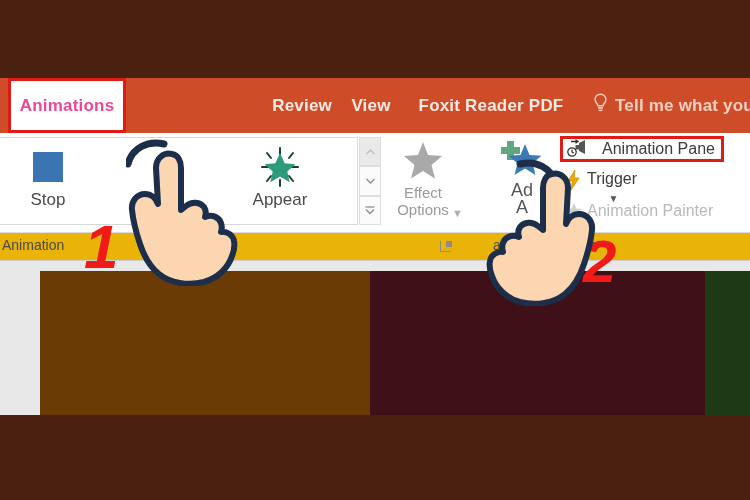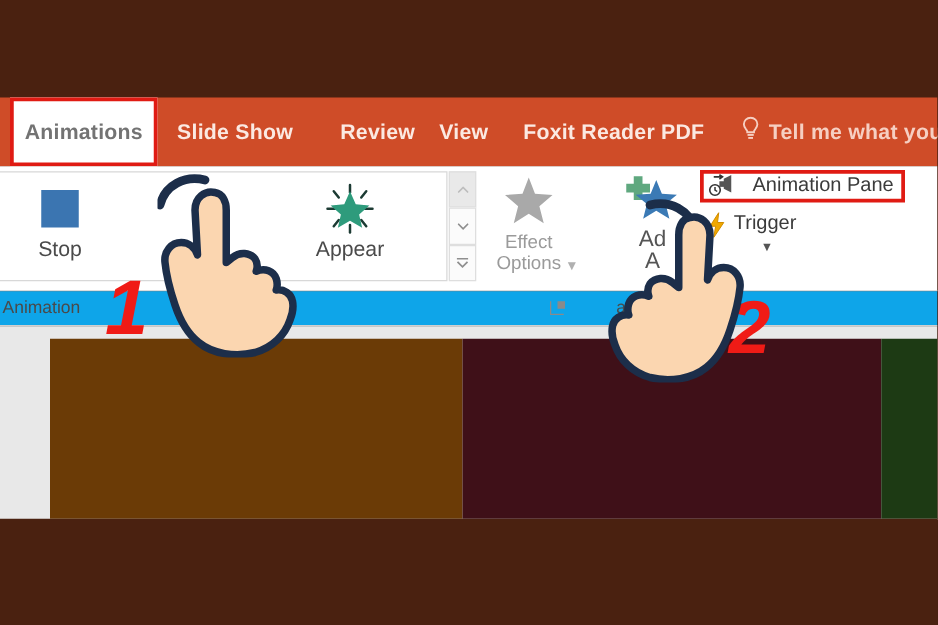--- a/index.html
+++ b/index.html
@@ -19,41 +19,41 @@
     position:absolute; left:0; top:78px; width:750px; height:55px;
     background:#cf4c28;
   }
   .tab {
     position:absolute; top:0; height:55px;
     display:flex; align-items:center; justify-content:center;
     color:#fbe9e2; font-size:17px; font-weight:bold; letter-spacing:.2px;
     white-space:nowrap;
   }
   .tab.active {
-    background:#ffffff; color:#737373;
+    background:#ffffff; color:#ec4899;
     border:3px solid #e01b13;
   }
   .tab-animations { left:8px; width:118px; }
   .tab-slideshow  { left:132px; width:112px; }
   .tab-review     { left:250px; width:82px;justify-content:flex-end; }
   .tab-view       { left:340px; width:62px; }
   .tab-foxit      { left:412px; width:158px; }
   .tab-tellme     { left:585px; width:175px; justify-content:flex-start; padding-left:8px;
                     color:#f6cfc2; font-weight:bold; }
   .bulb { display:inline-block; margin-right:7px; position:relative; top:-1px; }
 
   
   .ribbon {
     position:absolute; left:0; top:133px; width:750px; height:100px;
     background:#ffffff;
     border-bottom:1px solid #dcdcdc;
   }
   .ribbon-footer {
     position:absolute; left:0; top:233px; width:750px; height:28px;
-    background:#0ea5e9; border-bottom:1px solid #cfcfcf;
+    background:#eab308; border-bottom:1px solid #cfcfcf;
   }
   .group-label {
     position:absolute; top:4px; font-size:14px; color:#4a4a4a; white-space:nowrap;
   }
   .gl-animation { left:2px; }
   .gl-advanced  { left:493px; }
   .dlg-launcher {
     position:absolute; top:8px; left:440px; width:11px; height:11px;
     border-left:1.6px solid #8a8a8a; border-bottom:1.6px solid #8a8a8a;
   }
@@ -142,23 +142,20 @@
 <div id="root">
 
   <div class="top-band"></div>
 
   <div class="tabstrip">
 
     <div class="tab active tab-animations">
       <span>Animations</span>
     </div>
 
-    <div class="tab tab-slideshow">
-      <span>Slide Show</span>
-    </div>
 
     <div class="tab tab-review">
       <span>Review</span>
     </div>
 
     <div class="tab tab-foxit">
       <span>Foxit Reader PDF</span>
     </div>
 
     <div class="tab tab-view">
@@ -265,20 +262,29 @@
   <div class="cmd cmd-trigger">
     <span class="cmd-ico" style="position:absolute;left:2px;">
       <svg width="15" height="20" viewBox="0 0 15 20">
         <path d="M9 0 L2 11 L6.5 11 L5 20 L13 8 L8 8 Z" fill="#f0a800" stroke="#d08d00" stroke-width="0.8"></path>
       </svg>
     </span>
     <span>Trigger</span>
     <span style="color:#555;font-size:10px;margin-left:3px;">▼</span>
   </div>
 
+  <div class="cmd cmd-painter">
+    <span class="cmd-ico" style="position:absolute;left:2px;">
+      <svg width="20" height="18" viewBox="0 0 20 18">
+        <path d="M11 1 L13.3 6.5 L19 7 L14.7 10.8 L16 16.5 L11 13.3 L6 16.5 L7.3 10.8 L3 7 L8.7 6.5 Z" fill="#cfcfcf"></path>
+        <path d="M4 2 L6 5 M1 6 L4 6.5 M2.5 11 L5 9" stroke="#cfcfcf" stroke-width="1.3" fill="none"></path>
+      </svg>
+    </span>
+    <span>Animation Painter</span>
+  </div>
 
   <div class="ribbon-footer">
     <span class="group-label gl-animation">Animation</span>
     <span class="dlg-launcher"></span>
     <span class="group-label gl-advanced">anced Animation</span>
   </div>
 
   <div class="slide-bg"></div>
   <div class="blk blk-brown"></div>
   <div class="blk blk-maroon"></div>

